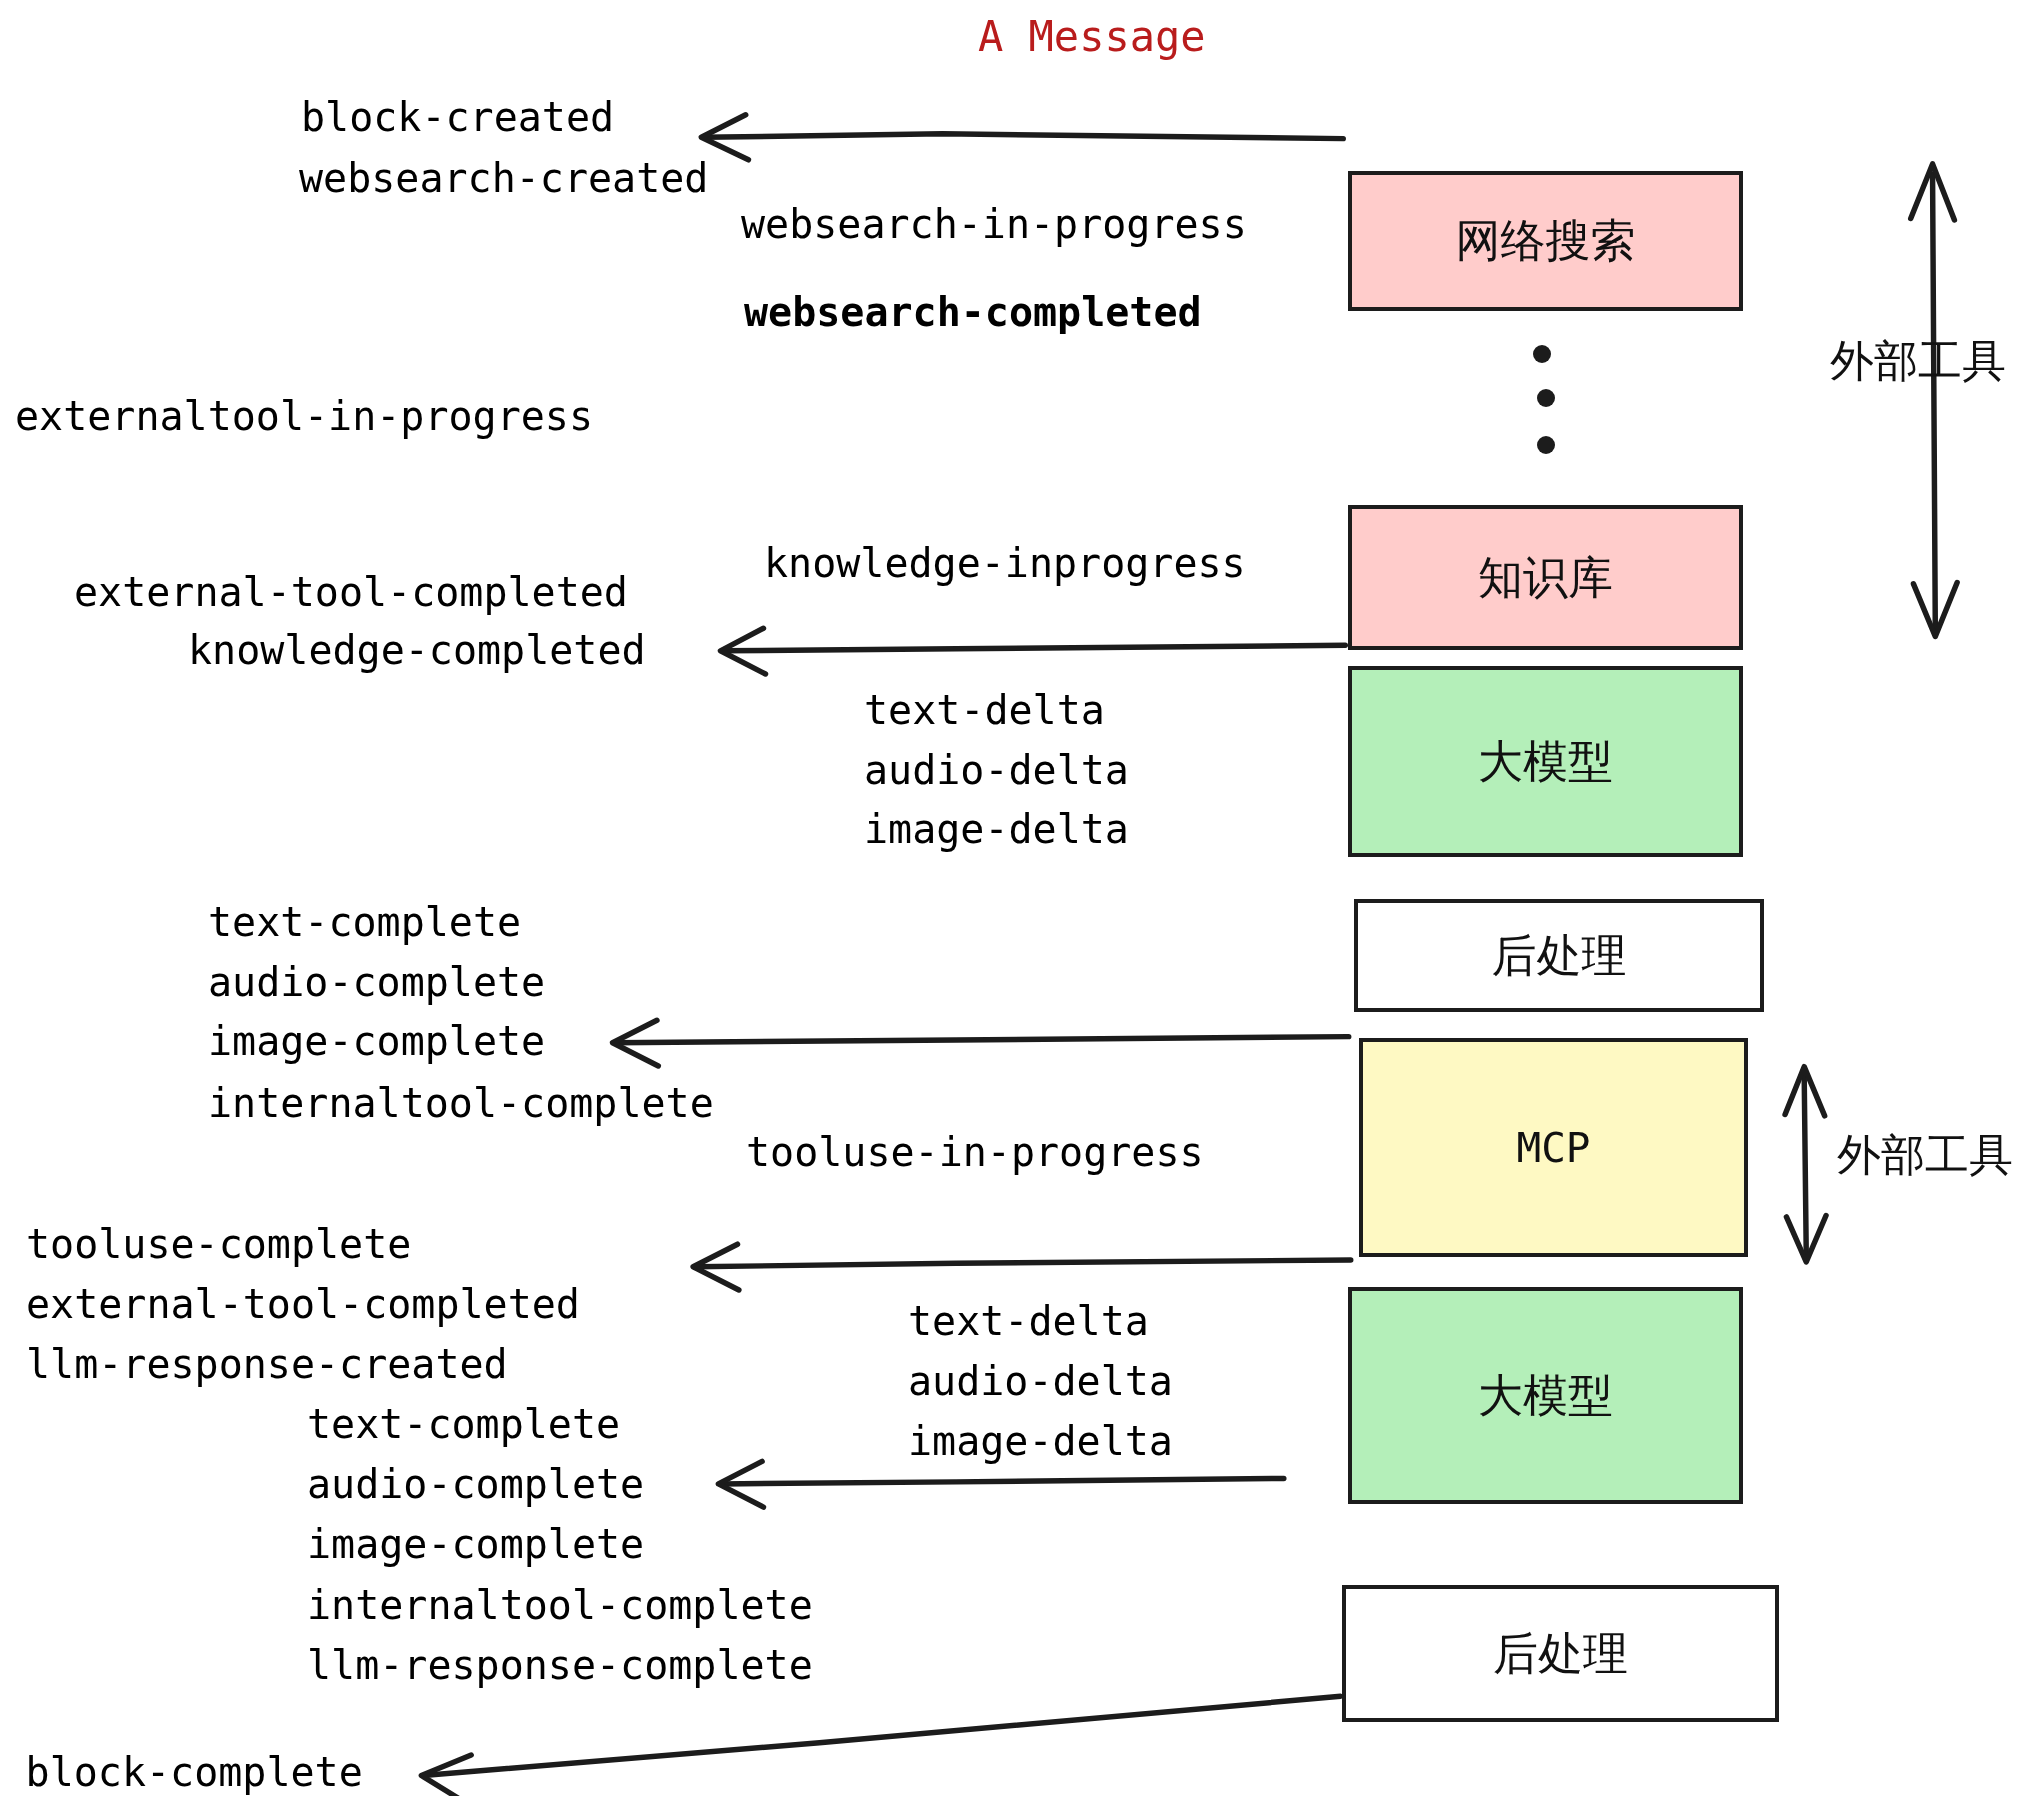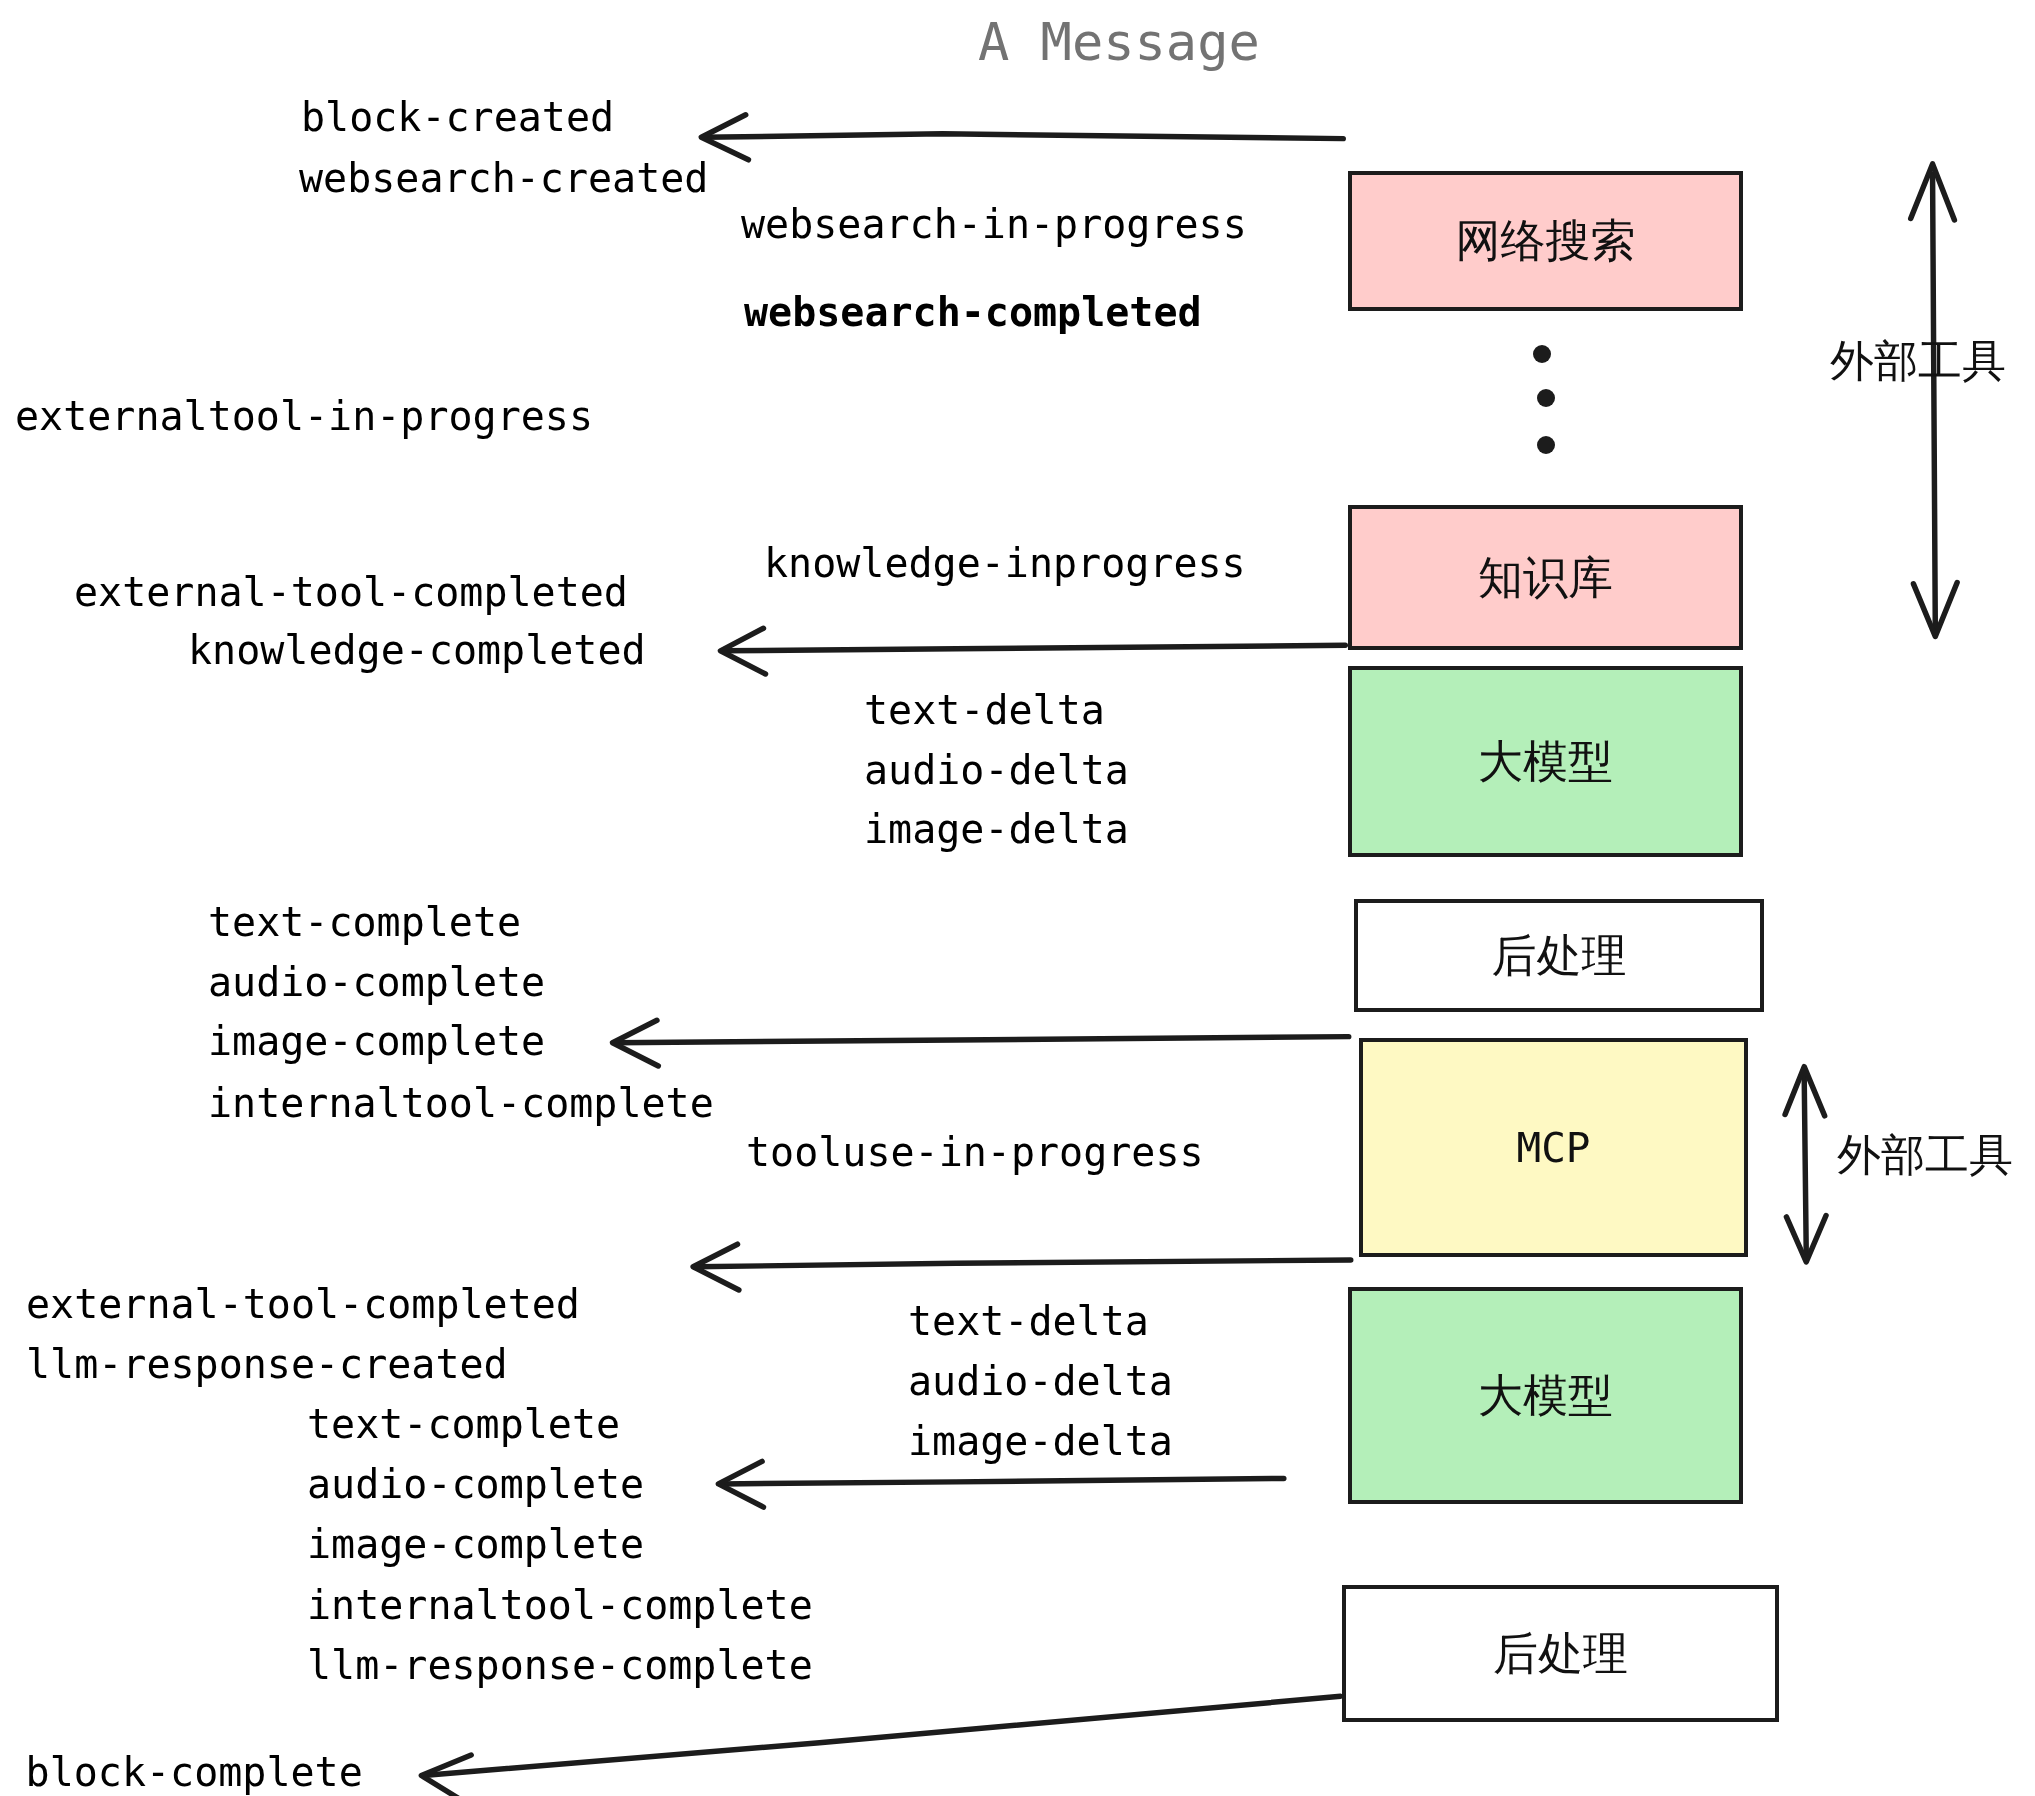--- a/index.html
+++ b/index.html
@@ -22,22 +22,22 @@
     font-family: "DejaVu Sans Mono", "Liberation Mono", monospace;
     font-size: 40px;
     line-height: 1.0;
     color: #000000;
     white-space: nowrap;
     letter-spacing: 0px;
   }
   .title {
     position: absolute;
     font-family: "DejaVu Sans Mono", "Liberation Mono", monospace;
-    font-size: 52px;
-    color: #737373;
+    font-size: 42px;
+    color: #b91c1c;
     white-space: nowrap;
   }
   .box {
     position: absolute;
     box-sizing: border-box;
     border: 4.8px solid #1c1c1c;
     display: flex;
     align-items: center;
     justify-content: center;
     font-family: "DejaVu Sans", "Liberation Sans", sans-serif;
@@ -172,20 +172,21 @@
   <div class="lbl" style="left:864px; top:690px;">text-delta</div>
   <div class="lbl" style="left:864px; top:750px;">audio-delta</div>
   <div class="lbl" style="left:864px; top:809px;">image-delta</div>
 
   <div class="lbl" style="left:208px; top:902px;">text-complete</div>
   <div class="lbl" style="left:208px; top:962px;">audio-complete</div>
   <div class="lbl" style="left:208px; top:1021px;">image-complete</div>
   <div class="lbl" style="left:208px; top:1083px;">internaltool-complete</div>
   <div class="lbl" style="left:746px; top:1132px;">tooluse-in-progress</div>
 
+  <div class="lbl" style="left:26px; top:1224px;">tooluse-complete</div>
   <div class="lbl" style="left:26px; top:1284px;">external-tool-completed</div>
   <div class="lbl" style="left:26px; top:1344px;">llm-response-created</div>
 
   <div class="lbl" style="left:908px; top:1301px;">text-delta</div>
   <div class="lbl" style="left:908px; top:1361px;">audio-delta</div>
   <div class="lbl" style="left:908px; top:1421px;">image-delta</div>
 
   <div class="lbl" style="left:307px; top:1404px;">text-complete</div>
   <div class="lbl" style="left:307px; top:1464px;">audio-complete</div>
   <div class="lbl" style="left:307px; top:1524px;">image-complete</div>

